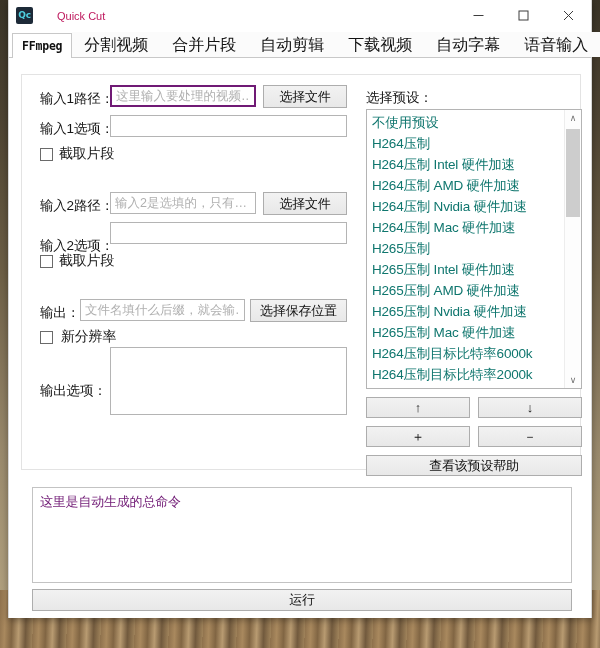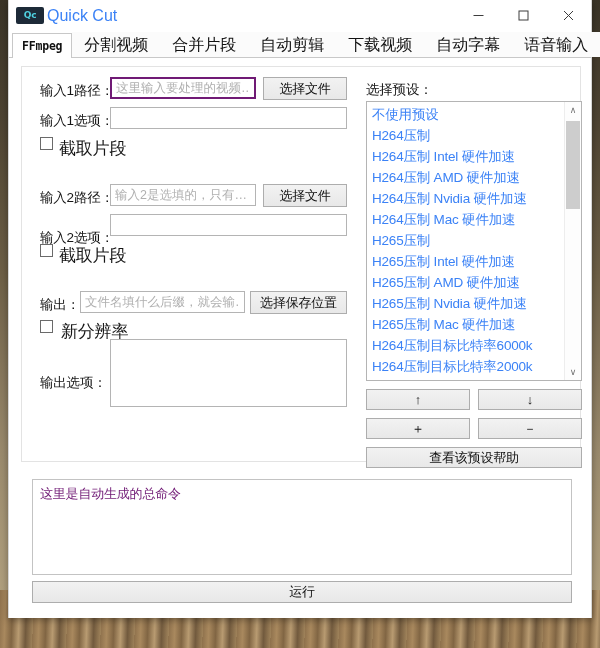--- a/index.html
+++ b/index.html
@@ -45,37 +45,37 @@
   
   #titlebar {
     height: 31px;
     display: flex;
     align-items: center;
     background: #ffffff;
     border-bottom: 1px solid #ffffff;
     position: relative;
   }
   .app-icon {
-    width: 28px; height: 17px;
+    width: 17px; height: 17px;
     margin-left: 7px;
     border-radius: 2px;
     background: #1d2a38;
     color: #4fd0e0;
     font-size: 9px;
     font-weight: bold;
     line-height: 17px;
     text-align: center;
     letter-spacing: -0.3px;
     font-family: "DejaVu Sans", sans-serif;
     flex: none;
   }
   #app-title {
-    margin-left: 3px;
-    font-size: 16px;
-    color: #3b82f6;
+    margin-left: 24px;
+    font-size: 11px;
+    color: #be185d;
     font-family: "Liberation Sans", sans-serif;
     white-space: nowrap;
   }
   .win-btns { margin-left: auto; display: flex; height: 31px; }
   .win-btn {
     width: 45px; height: 31px;
     display: flex; align-items: center; justify-content: center;
     font-size: 12px; color: #3d3d3d;
     font-family: "DejaVu Sans", sans-serif;
   }
@@ -121,20 +121,21 @@
     height: 560px;
     background: #fff;
     padding: 0;
   }
 
   .groupbox {
     position: absolute;
     border: 1px solid #e3e3e3;
     background: #fff;
     box-sizing: border-box;
+    margin-top: 8px;
   }
   #gb-main   { left: 12px; top: 8px;  width: 560px; height: 396px; }
   #gb-bottom { left: 12px; top: 412px; width: 560px; height: 138px; border-color: #ffffff; }
 
   .lbl {
     position: absolute;
     font-size: 13.5px;
     color: #161616;
     white-space: nowrap;
     font-family: "Liberation Sans", sans-serif;
@@ -165,23 +166,23 @@
     text-align: center;
     font-family: "Liberation Sans", sans-serif;
     display: flex; align-items: center; justify-content: center;
     cursor: default;
     letter-spacing: -.2px;
   }
 
   .chk {
     position: absolute;
     display: flex;
-    align-items: flex-start;
+    align-items: center;
     gap: 6px;
-    font-size: 17px;
+    font-size: 14px;
     color: #161616;
     white-space: nowrap;
     letter-spacing: -.2px;
     font-family: Liberation Serif, serif;
   }
   .chk .box {
     width: 13px; height: 13px;
     border: 1px solid #6a6a6a;
     background: #fff;
     box-sizing: border-box;
@@ -203,21 +204,21 @@
   #preset-items {
     flex: 1;
     padding: 2px 0 0 0;
     overflow: hidden;
   }
   .preset-item {
     font-size: 13.5px;
     line-height: 21px;
     height: 21px;
     padding-left: 5px;
-    color: #3b82f6;
+    color: #0f766e;
     white-space: nowrap;
     font-family: "Liberation Sans", sans-serif;
     letter-spacing: -.2px;
   }
   #preset-scroll {
     width: 16px;
     background: #fdfdfd;
     border-left: 1px solid #ededed;
     position: relative;
     flex: none;

